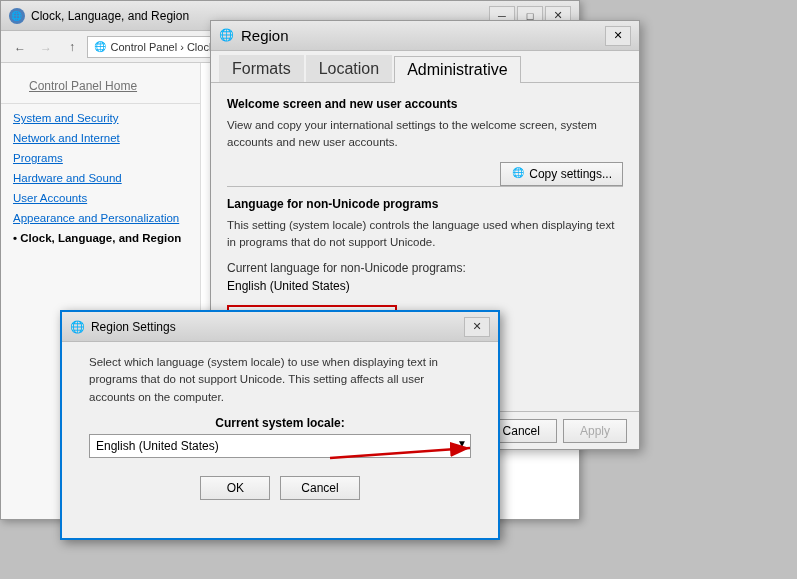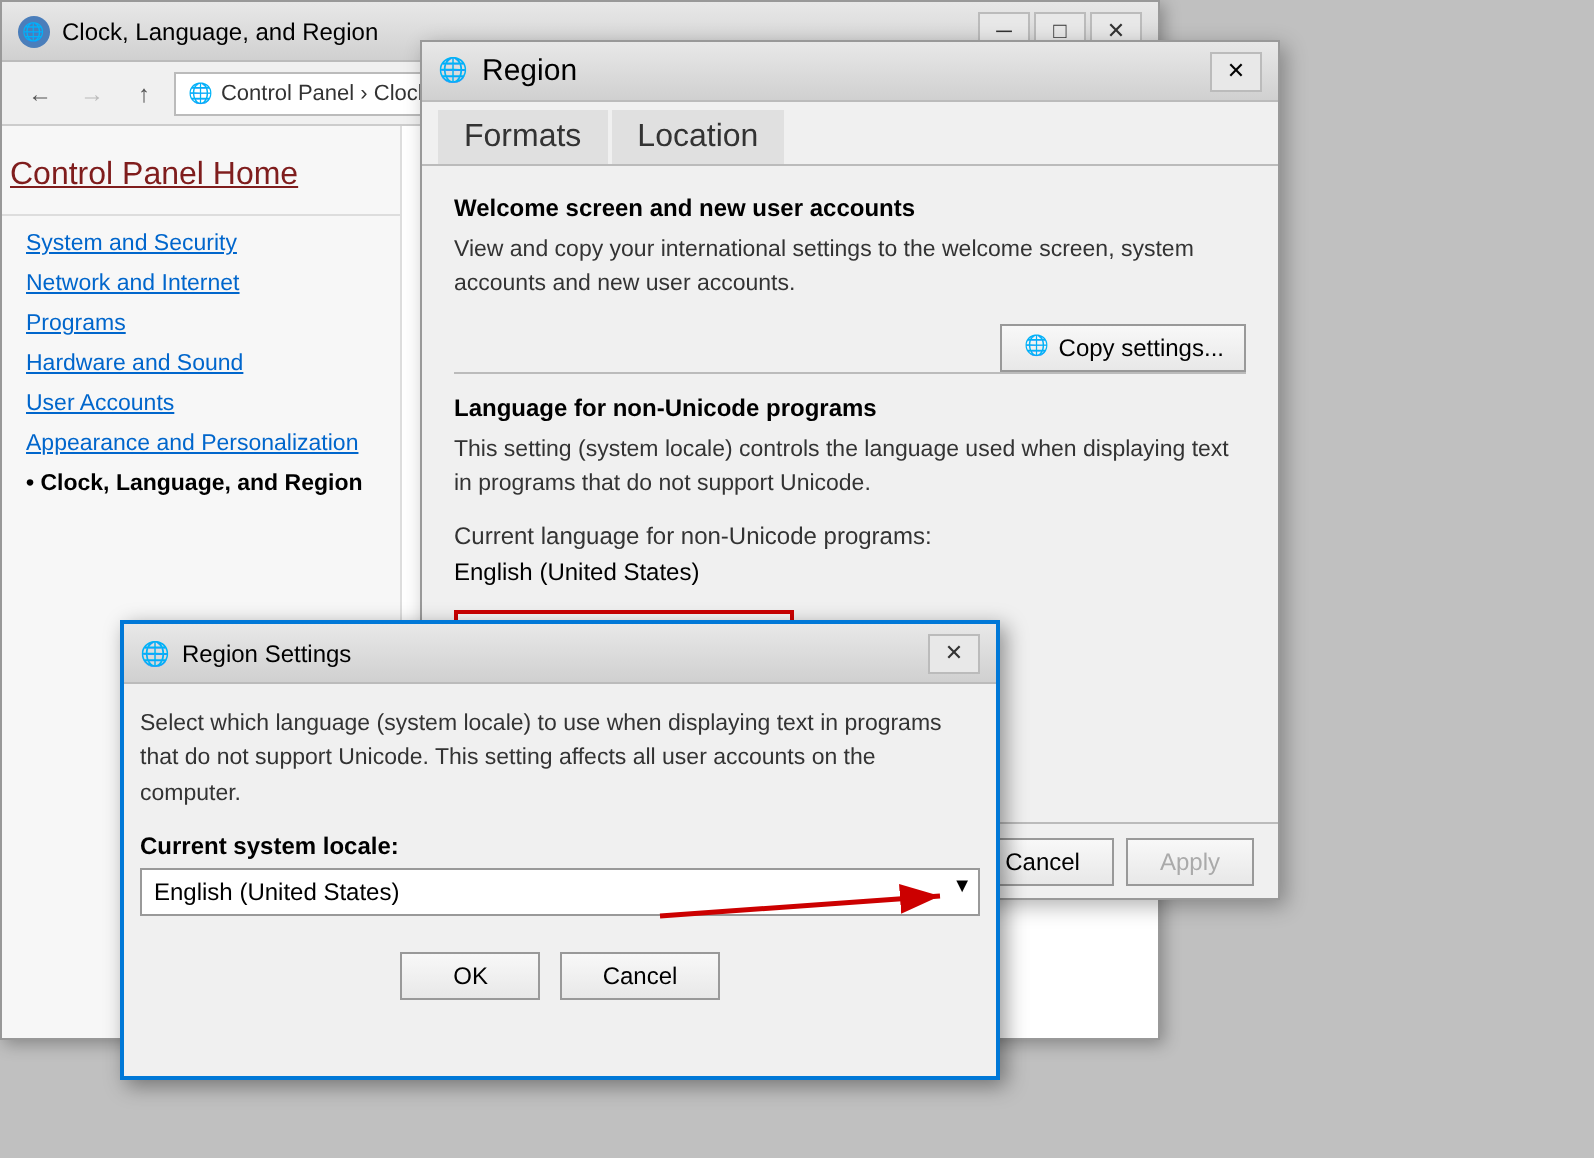--- a/index.html
+++ b/index.html
@@ -99,24 +99,24 @@
 
     
     .sidebar {
       width: 200px;
       background: #f7f7f7;
       border-right: 1px solid #ddd;
       padding: 10px 0;
       overflow-y: auto;
     }
     .sidebar-home {
-      padding: 6px 4px;
-      color: #7f1d1d;
-      cursor: pointer;
-      font-size: 16px;
+      padding: 6px 28px;
+      color: #737373;
+      cursor: pointer;
+      font-size: 12px;
       text-decoration: underline;
     }
     .sidebar-divider { height: 1px; background: #ddd; margin: 4px 0; }
     .sidebar-item {
       padding: 4px 12px;
       font-size: 11.5px;
       cursor: pointer;
       color: #0066cc;
       text-decoration: underline;
     }
@@ -337,32 +337,33 @@
       display: flex;
       align-items: center;
       padding: 0 8px;
       border-bottom: 1px solid #bbb;
       justify-content: space-between;
     }
     .rs-title-left {
       display: flex; align-items: center; gap: 6px;
     }
     .rs-content {
-      padding: 12px 8px;
+      padding: 12px 27px;
     }
     .rs-text {
       font-size: 11.5px;
       color: #333;
       line-height: 1.5;
       margin-bottom: 10px;
     }
     .rs-label {
       font-size: 12px;
       margin-bottom: 4px;
       font-weight: bold;
+      text-align: center;
     }
     .rs-select-wrapper {
       position: relative;
       margin-bottom: 12px;
     }
     .rs-select {
       width: 100%;
       height: 24px;
       background: white;
       border: 1px solid #999;
@@ -476,20 +477,21 @@
     <div class="dialog-title-left">
       <span class="dialog-title-icon">🌐</span>
       <span class="dialog-title-text">Region</span>
     </div>
     <button class="dialog-close-btn">✕</button>
   </div>
 
   <div class="tabs-bar">
     <div class="tab">Formats</div>
     <div class="tab">Location</div>
+    <div class="tab active">Administrative</div>
   </div>
 
   <div class="dialog-content">
 
     <div>
       <div class="dialog-section-title">Welcome screen and new user accounts</div>
       <div class="dialog-text">View and copy your international settings to the welcome screen, system accounts and new user accounts.</div>
       <button class="copy-settings-btn">
         <span class="btn-icon-small">🌐</span>
         <span>Copy settings...</span>

